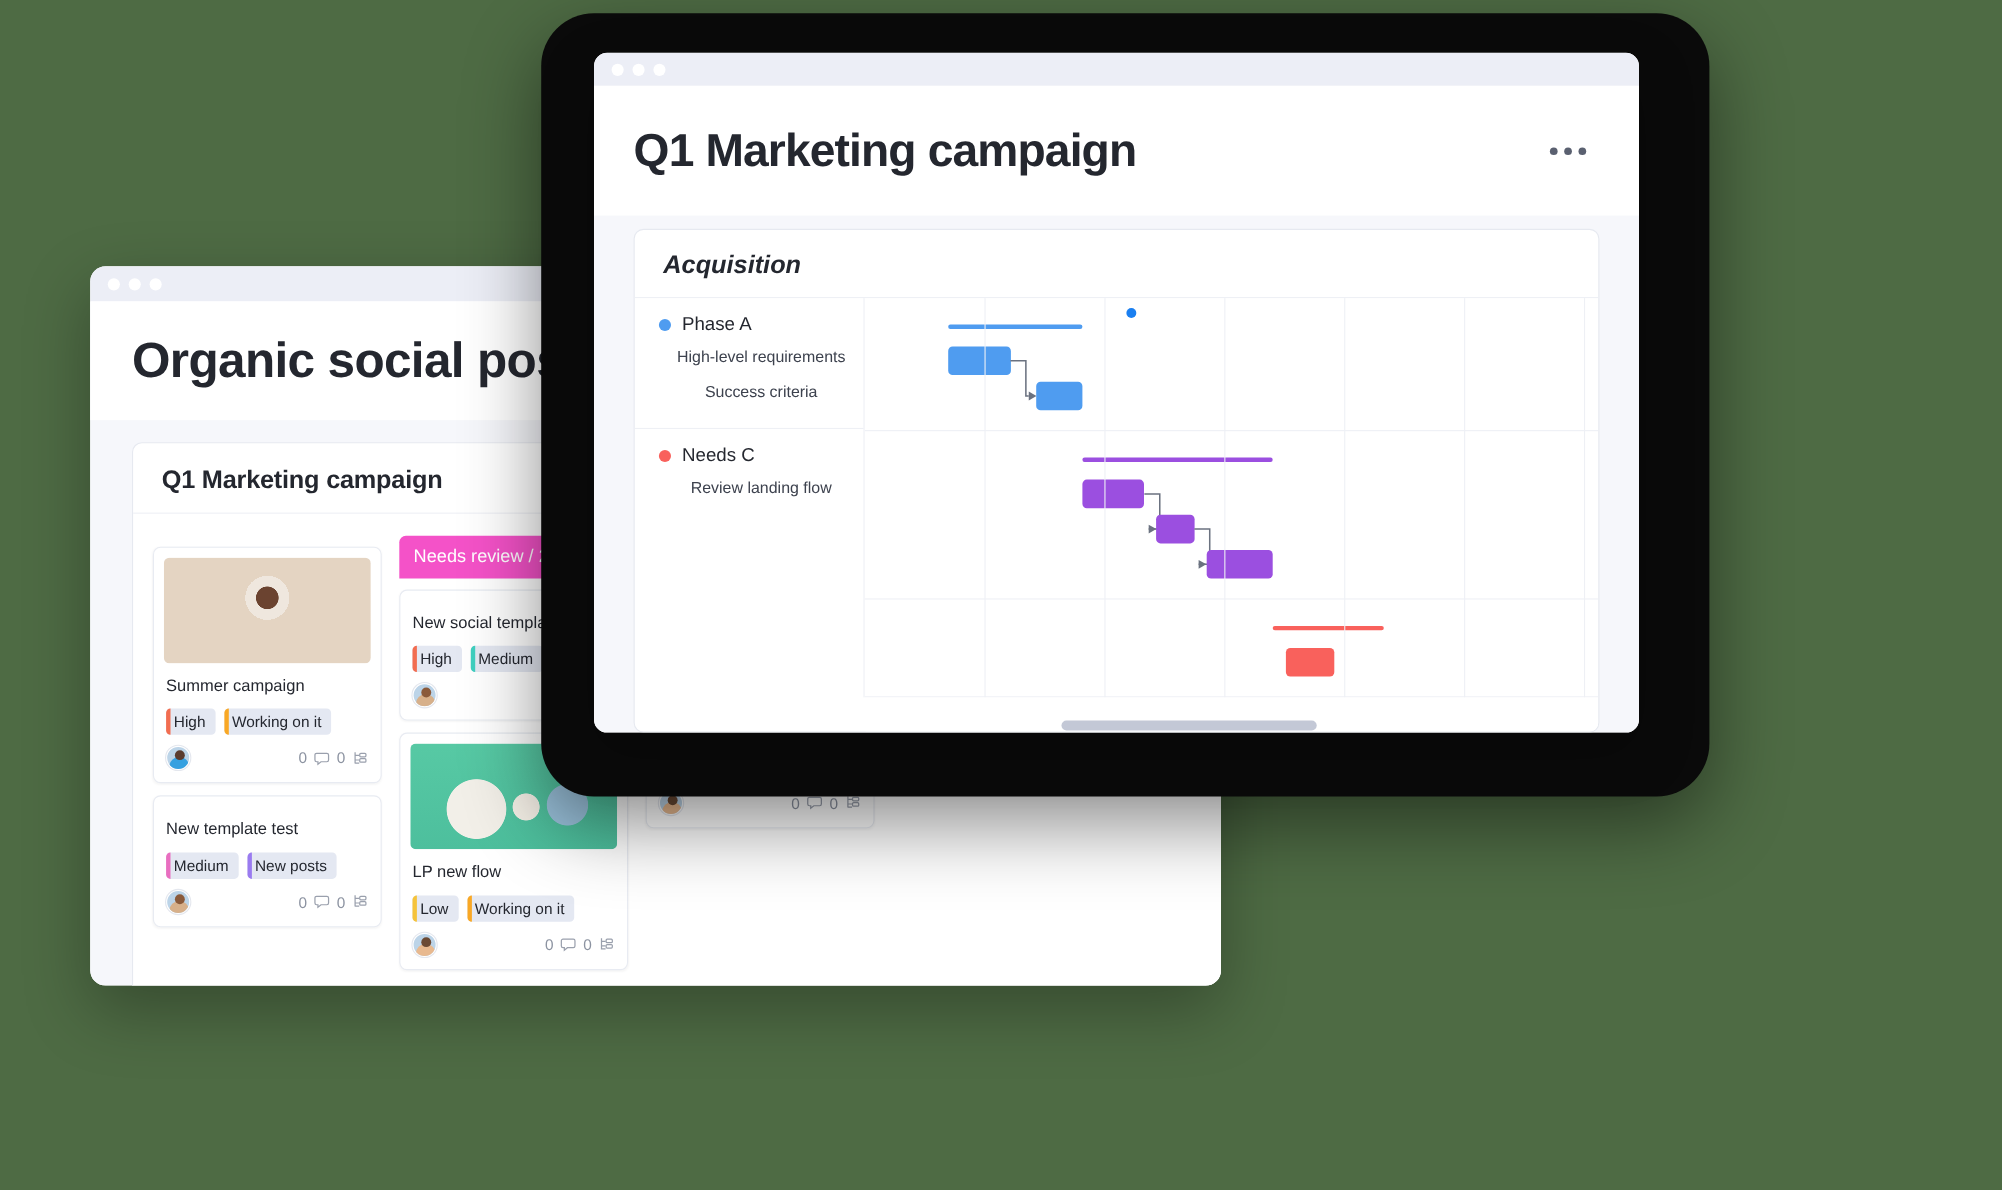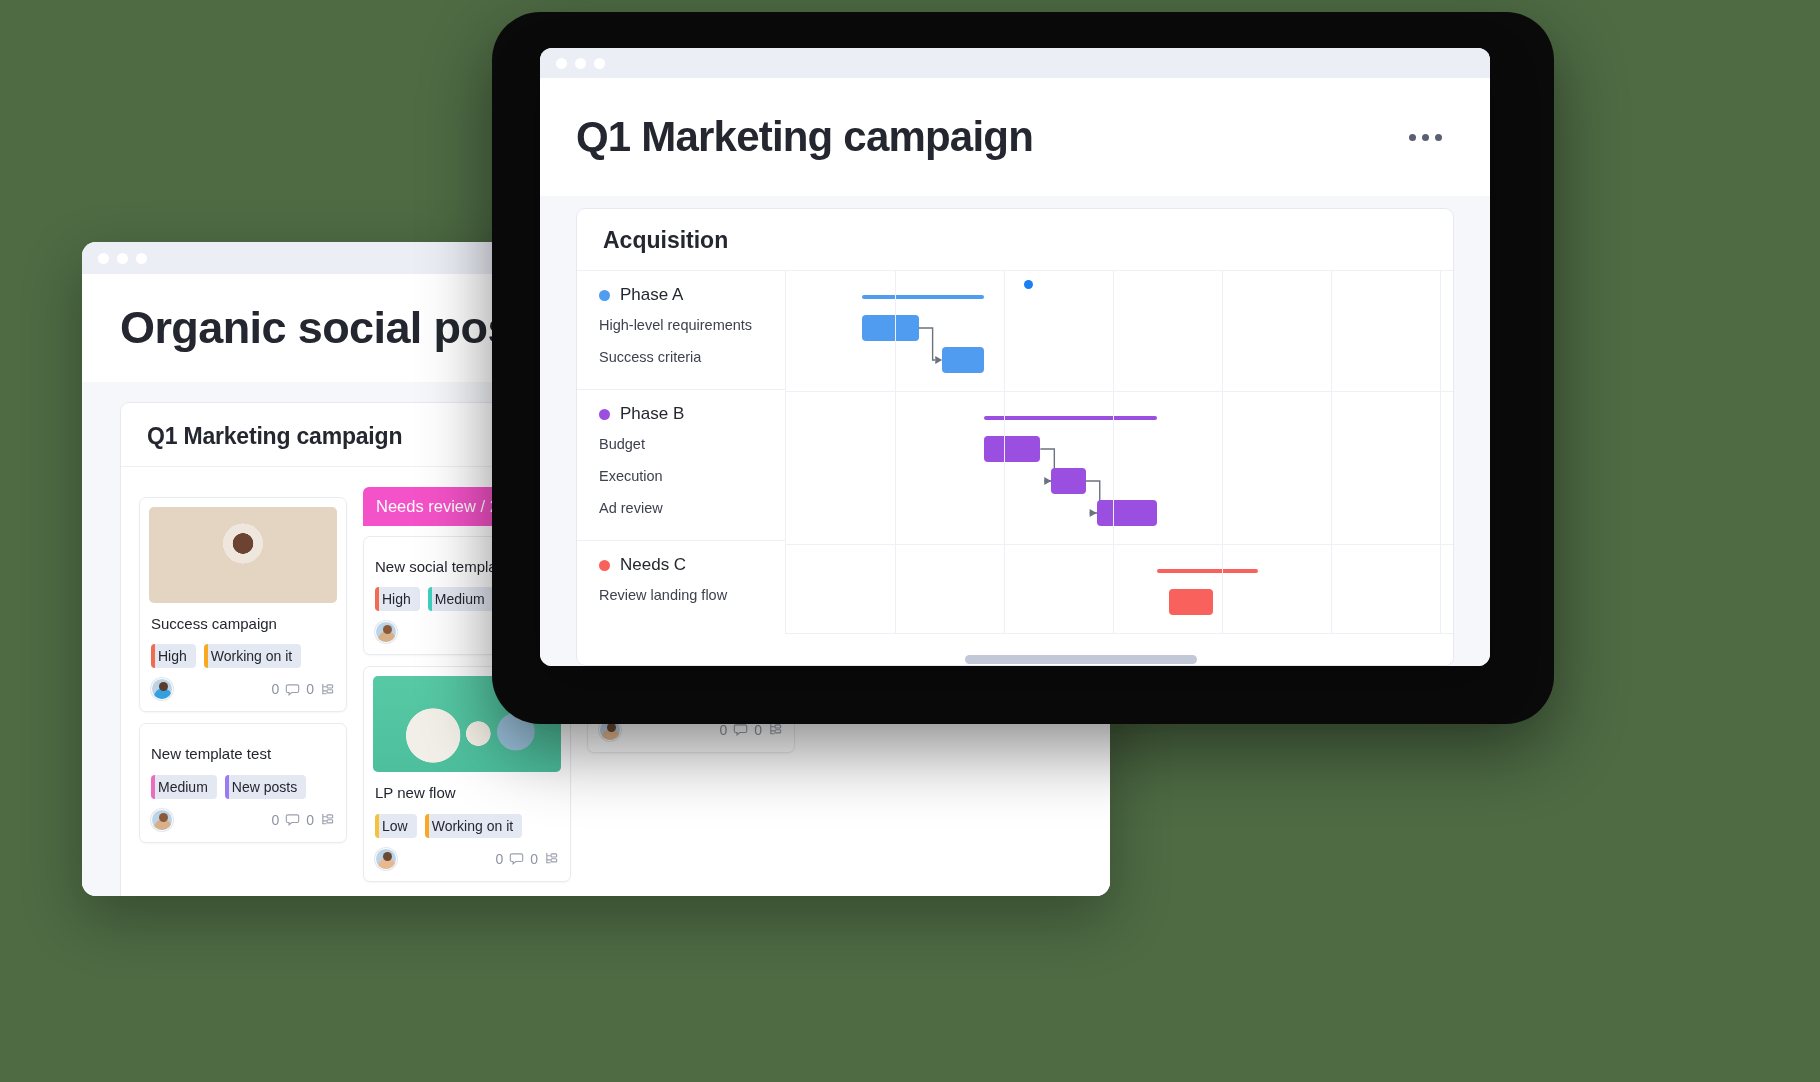--- a/index.html
+++ b/index.html
@@ -185,28 +185,29 @@
     background: #ffffff;
     border: 1px solid #e6e9f0;
     border-radius: 9px;
     height: 100%;
     overflow: hidden;
     position: relative;
   }
   #gantt-head {
     padding: 18px 26px 16px 26px;
     border-bottom: 1px solid #eef0f5;
+    font-style: italic;
   }
   #gantt-title { font-size: 23px; font-weight: 700; color: #24272f; }
   #gantt-grid { display: flex; position: relative; }
   #gantt-labels {
     width: 209px; flex: 0 0 209px;
     border-right: 1px solid #eef0f5;
   }
-  .grp { border-bottom: 1px solid #eef0f5; padding: 14px 0 16px 22px; }
+  .grp { border-bottom: 1px solid #eef0f5; padding: 14px 0 16px 22px; text-align: center; }
   .grp:last-child { border-bottom: none; }
   .grp-title {
     display: flex; align-items: center; gap: 10px;
     font-size: 17px; color: #24272f; padding-bottom: 4px;
   }
   .grp-dot { width: 11px; height: 11px; border-radius: 50%; display: block; }
   .grp-task {
     font-size: 14.5px; color: #3d424e;
     height: 32px; line-height: 32px;
   }
@@ -262,21 +263,21 @@
 
     <div id="board-panel">
       <div id="board-head">
         <div id="board-title">Q1 Marketing campaign</div>
       </div>
       <div id="board-columns">
           <div class="kcol">
             <div class="kcol-body">
               <div class="kcard">
                 <div class="kcard-img" style="background:radial-gradient(circle at 50% 38%, #6b4330 0 9%, #efe7de 9.5% 18%, #e4d4c2 18% 100%),linear-gradient(#e9dccb,#ddc9b2)"></div>
-                <div class="kcard-title">Success campaign</div>
+                <div class="kcard-title">Summer campaign</div>
                 <div class="chips">
                   <div class="chip c-high">High</div>
                   <div class="chip c-working">Working on it</div>
                 </div>
                 <div class="kfoot">
                   <div class="avatar">
                     <i class="av-body" style="background:#35a0e0"></i>
                     <i class="av-head" style="background:#5a3b2e"></i>
                   </div>
                   <div class="kfoot-right">
@@ -490,29 +491,20 @@
       </div>
       <div id="gantt-grid">
         <div id="gantt-labels">
             <div class="grp">
               <div class="grp-title">
                 <span class="grp-dot" style="background:#4f9cf0"></span>
                 <span>Phase A</span>
               </div>
               <div class="grp-task">High-level requirements</div>
               <div class="grp-task">Success criteria</div>
-            </div>
-            <div class="grp">
-              <div class="grp-title">
-                <span class="grp-dot" style="background:#9b4fe0"></span>
-                <span>Phase B</span>
-              </div>
-              <div class="grp-task">Budget</div>
-              <div class="grp-task">Execution</div>
-              <div class="grp-task">Ad review</div>
             </div>
             <div class="grp">
               <div class="grp-title">
                 <span class="grp-dot" style="background:#f9615c"></span>
                 <span>Needs C</span>
               </div>
               <div class="grp-task">Review landing flow</div>
             </div>
           </div>
         <div id="gantt-chart">

